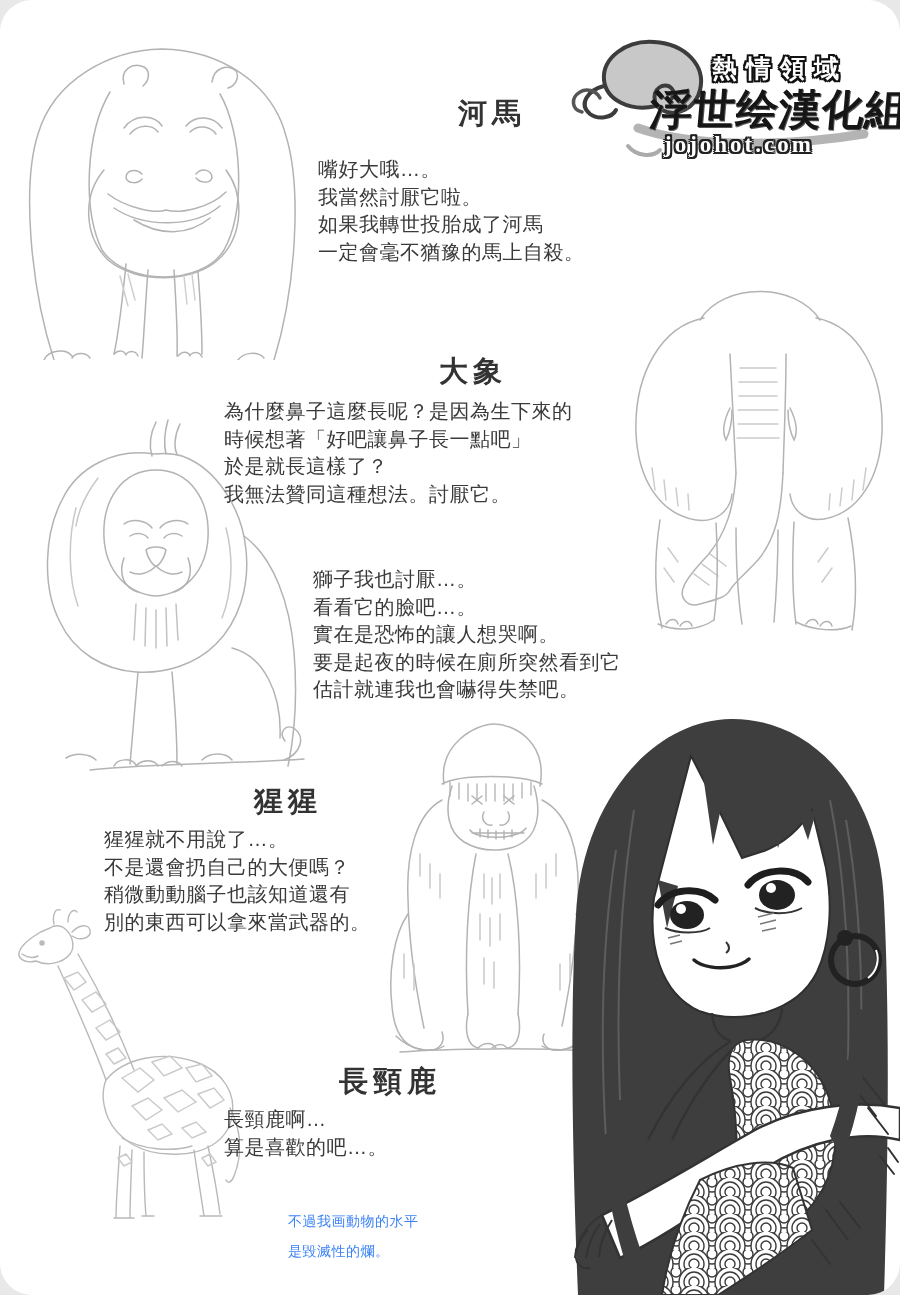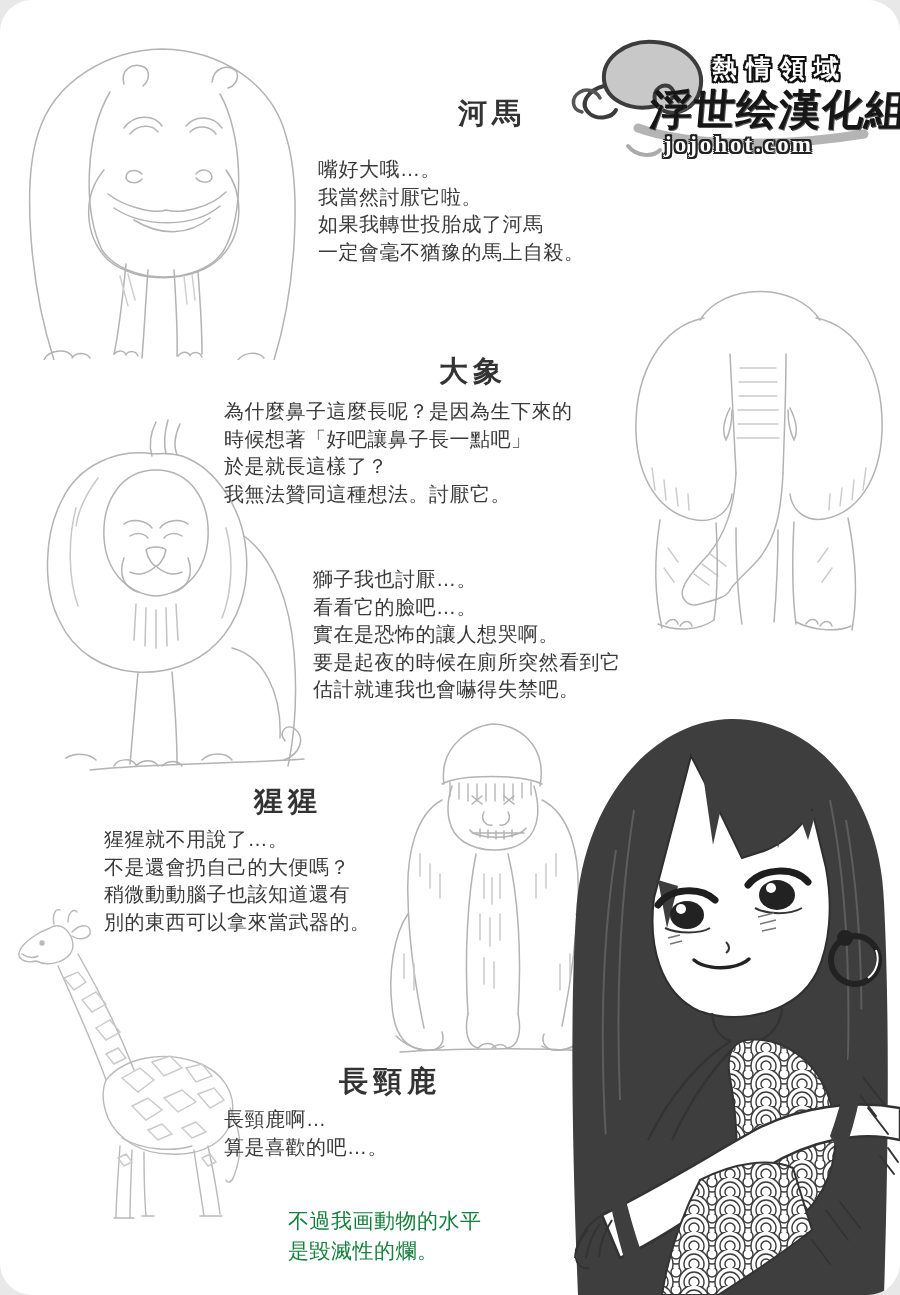--- a/index.html
+++ b/index.html
@@ -2,21 +2,21 @@
 <html><head>
 <meta charset="utf-8">
 <style>
   html,body{margin:0;padding:0;background:#e8e8e8;}
   .page{position:relative;width:900px;height:1295px;background:#ffffff;overflow:hidden;
         font-family:"Liberation Sans","DejaVu Sans",sans-serif;border-radius:32px;}
   .sec-title{position:absolute;font-size:29px;font-weight:bold;color:#333333;
              letter-spacing:5px;text-align:right;white-space:nowrap;}
   .sec-body{position:absolute;font-size:20px;line-height:27.5px;color:#3a3a3a;
             letter-spacing:0.5px;white-space:nowrap;}
-  .footer-note{position:absolute;font-size:21px;line-height:30px;color:#15803d;
+  .footer-note{position:absolute;font-size:14px;line-height:30px;color:#3b82f6;
                letter-spacing:0.5px;white-space:nowrap;}
   svg{display:block;}
   .sketch{position:absolute;}
   
   .logo-box{position:absolute;left:568px;top:28px;width:332px;height:142px;}
   .logo-tagline{position:absolute;left:144px;top:24px;font-size:25px;font-weight:bold;
       letter-spacing:9px;color:#ffffff;white-space:nowrap;
       text-shadow:-2px -2px 0 #111,2px -2px 0 #111,-2px 2px 0 #111,2px 2px 0 #111,
                   0 -2px 0 #111,0 2px 0 #111,-2px 0 0 #111,2px 0 0 #111;}
   .logo-group{position:absolute;left:82px;top:54px;font-size:42px;font-weight:bold;

